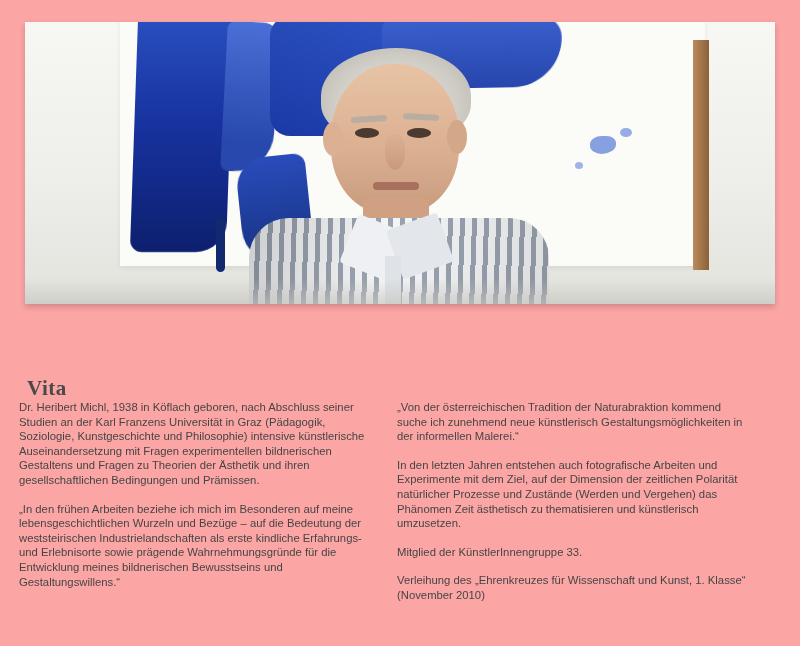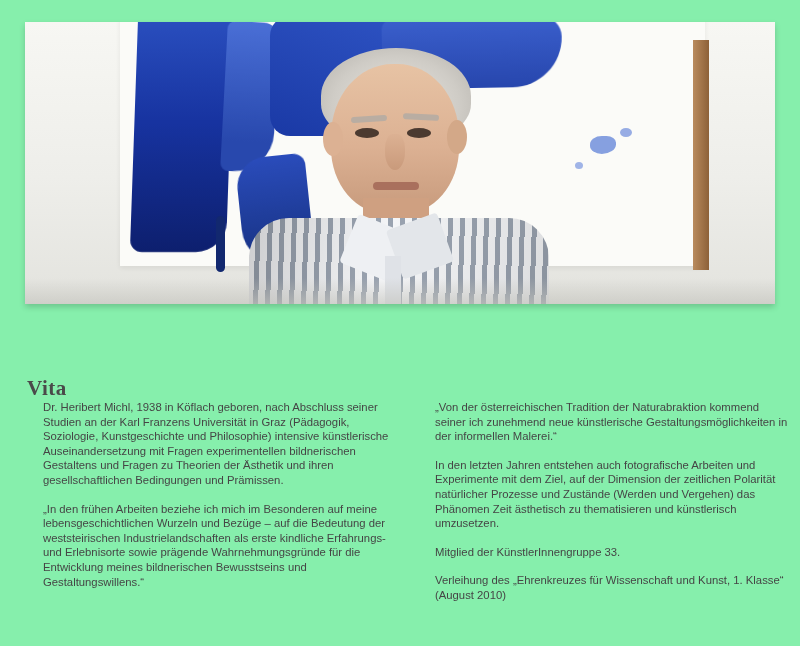--- a/index.html
+++ b/index.html
@@ -11,21 +11,21 @@
     height: 646px;
     background: #ffffff;
     font-family: "Liberation Sans", sans-serif;
     color: #3b3b3b;
     overflow: hidden;
   }
   .page {
     position: relative;
     width: 800px;
     height: 646px;
-    background: #86efac;
+    background: #fca5a5;
   }
 
   
   .hero {
     position: absolute;
     left: 25px;
     top: 22px;
     width: 750px;
     height: 282px;
     overflow: hidden;
@@ -208,25 +208,25 @@
     top: 362px;
     font-family: "Liberation Serif", serif;
     font-size: 21px;
     color: #4a4a4a;
     letter-spacing: 0.5px;
   }
 
   
   .columns {
     position: absolute;
-    left: 43px;
+    left: 19px;
     top: 400px;
     width: 748px;
     display: flex;
-    gap: 36px;
+    gap: 22px;
   }
   .col {
     width: 356px;
   }
   .col p {
     margin: 0 0 14px 0;
     font-size: 11.3px;
     line-height: 14.6px;
     color: #454545;
     text-align: left;
@@ -278,20 +278,20 @@
   </div>
 
   <h1 class="section-title">Vita</h1>
 
   <div class="columns">
     <div class="col">
       <p>Dr. Heribert Michl, 1938 in Köflach geboren, nach Abschluss seiner Studien an der Karl Franzens Universität in Graz (Pädagogik, Soziologie, Kunstgeschichte und Philosophie) intensive künstlerische Auseinandersetzung mit Fragen experimentellen bildnerischen Gestaltens und Fragen zu Theorien der Ästhetik und ihren gesellschaftlichen Bedingungen und Prämissen.</p>
       <p>„In den frühen Arbeiten beziehe ich mich im Besonderen auf meine lebensgeschichtlichen Wurzeln und Bezüge – auf die Bedeutung der weststeirischen Industrielandschaften als erste kindliche Erfahrungs- und Erlebnisorte sowie prägende Wahrnehmungsgründe für die Entwicklung meines bildnerischen Bewusstseins und Gestaltungswillens.“</p>
     </div>
     <div class="col">
-      <p>„Von der österreichischen Tradition der Naturabraktion kommend seiner ich zunehmend neue künstlerische Gestaltungsmöglichkeiten in der informellen Malerei.“</p>
+      <p>„Von der österreichischen Tradition der Naturabraktion kommend suche ich zunehmend neue künstlerisch Gestaltungsmöglichkeiten in der informellen Malerei.“</p>
       <p>In den letzten Jahren entstehen auch fotografische Arbeiten und Experimente mit dem Ziel, auf der Dimension der  zeitlichen Polarität natürlicher Prozesse und Zustände (Werden und Vergehen) das Phänomen Zeit ästhetisch zu thematisieren und künstlerisch umzusetzen.</p>
       <p>Mitglied der KünstlerInnengruppe 33.</p>
-      <p>Verleihung des „Ehrenkreuzes für Wissenschaft und Kunst, 1. Klasse“ (August 2010)</p>
+      <p>Verleihung des „Ehrenkreuzes für Wissenschaft und Kunst, 1. Klasse“ (November 2010)</p>
     </div>
   </div>
 
 </div>
 
 </body></html>

